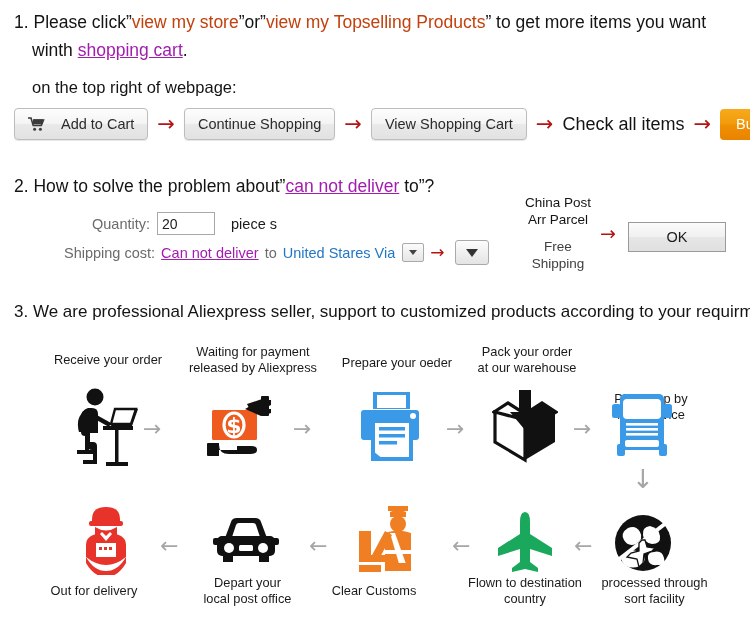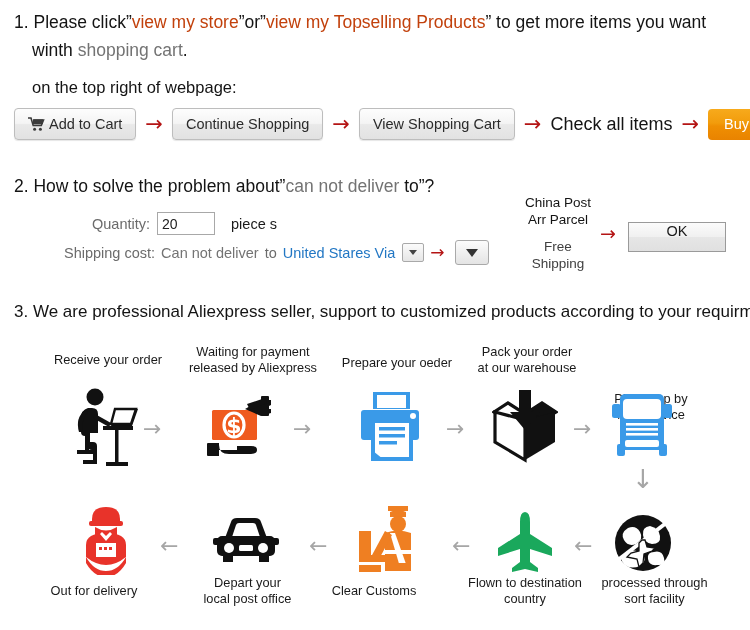--- a/index.html
+++ b/index.html
@@ -18,40 +18,40 @@
   .abs { position: absolute; }
 
   
   #sec1-text {
     left: 14px; top: 8px; width: 724px;
     font-size: 17.5px;
     line-height: 28px;
     color: #141414;
   }
   .link { color: #c2410c; }
-  .red  { color: #737373; }
+  .red  { color: #a21caf; text-decoration: underline; }
   .indent-line { padding-left: 18px; }
 
   #sec1-sub {
     left: 32px; top: 78px;
     font-size: 16.5px;
     color: #141414;
   }
 
   
   #btn-row {
     left: 14px; top: 108px;
     display: flex;
     align-items: center;
   }
   .gbtn {
     display: inline-flex;
     align-items: center;
     justify-content: center;
-    gap: 4px;
+    gap: 16px;
     height: 30px;
     padding: 0 13px;
     border: 1px solid #bdbdbd;
     border-radius: 4px;
     background: linear-gradient(to bottom, #fdfdfd 0%, #f4f4f4 48%, #e9e9e9 52%, #e2e2e2 100%);
     box-shadow: 0 1px 1px rgba(0,0,0,.10);
     font-size: 14.5px;
     color: #2b2b2b;
     white-space: nowrap;
     font-family: "Liberation Sans", sans-serif;
@@ -148,21 +148,21 @@
     font-size: 13.5px;
     line-height: 17px;
     color: #404040;
   }
   #ok-arrow { left: 600px; top: 222px; color:#b41414; font-size:19px; font-family:"DejaVu Sans", sans-serif;}
   #ok-btn {
     left: 628px; top: 222px;
     width: 96px; height: 28px;
     border: 1px solid #9a9a9a;
     background: linear-gradient(to bottom,#fbfbfb 0%, #f0f0f0 50%, #e6e6e6 51%, #e0e0e0 100%);
-    display: flex; align-items: flex-start; justify-content: center;
+    display: flex; align-items: center; justify-content: center;
     font-size: 14.5px; color: #1a1a1a;
   }
 
   
   #sec3-title {
     left: 14px; top: 302px;
     font-size: 17px;
     color: #141414;
     white-space: nowrap;
   }

